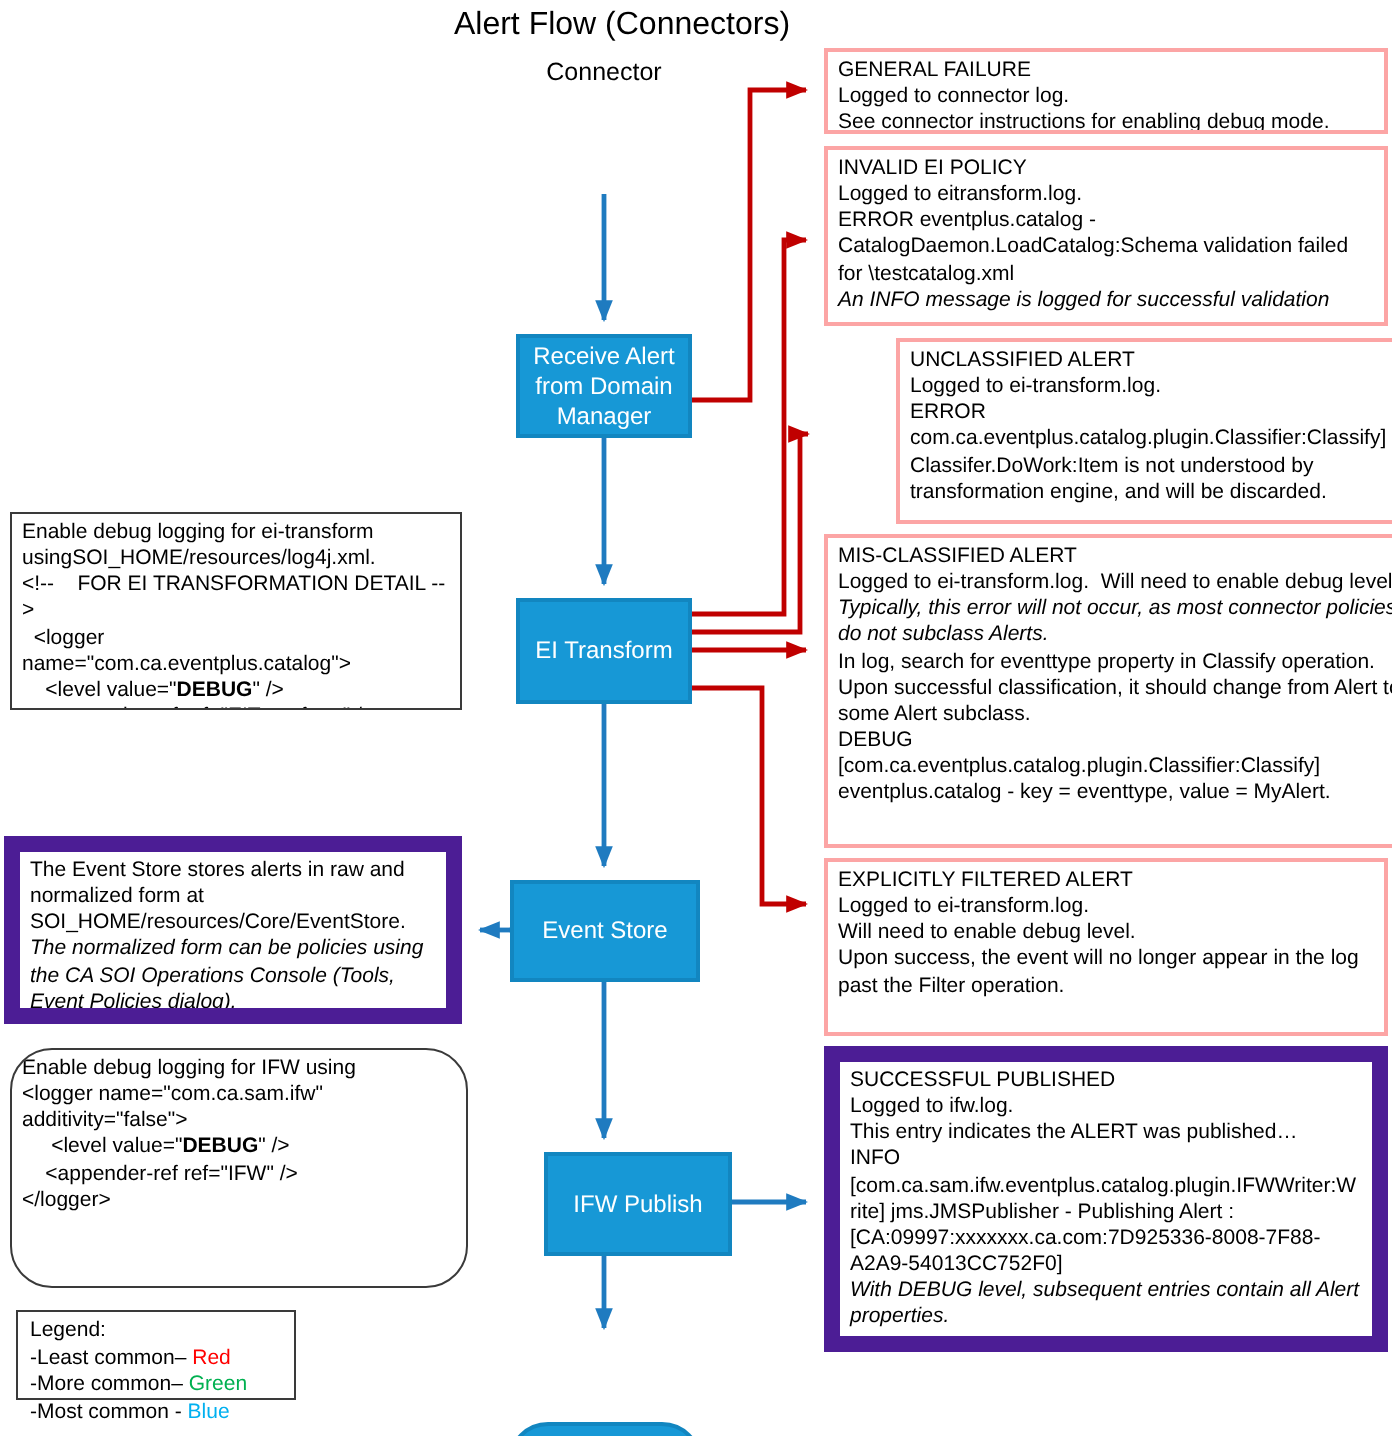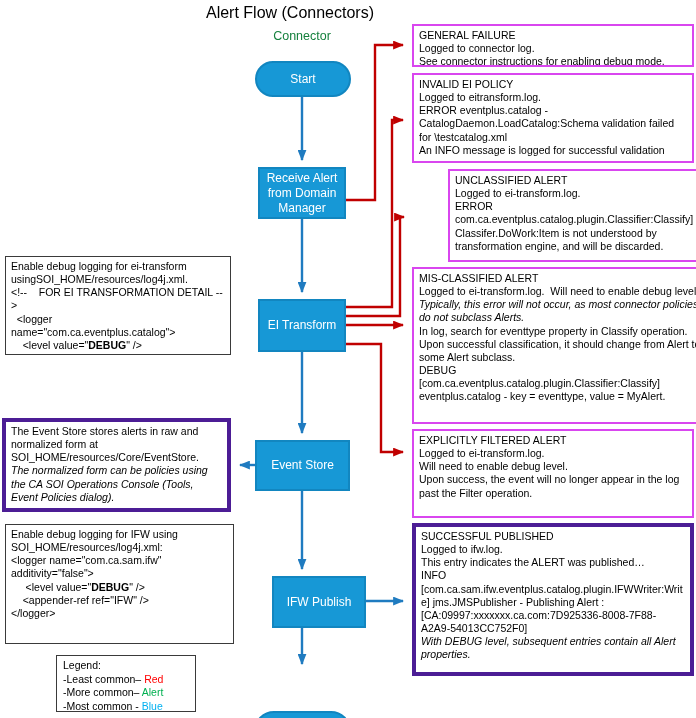--- a/index.html
+++ b/index.html
@@ -1,31 +1,31 @@
 <!DOCTYPE html>
 <html><head>
 <meta charset="utf-8">
 <style>
   html,body{margin:0;padding:0;background:#ffffff;}
   #page{position:relative;width:696px;height:718px;background:#ffffff;
         font-family:"Liberation Sans",sans-serif;overflow:hidden;}
-  .title{position:absolute;left:116px;top:4px;width:348px;text-align:center;
+  .title{position:absolute;left:137px;top:4px;width:348px;text-align:center;
          font-size:16px;color:#000;}
   .col-label{position:absolute;left:232px;top:29px;width:140px;text-align:center;
-         font-size:12.5px;color:#15803d;}
+         font-size:12.5px;color:#000000;}
   svg.wires{position:absolute;left:0;top:0;width:696px;height:718px;pointer-events:none;}
   .node{position:absolute;background:#1798D6;border:2px solid #1286C0;color:#ffffff;
         display:flex;align-items:center;justify-content:center;text-align:center;
         font-size:12px;line-height:1.25;box-sizing:border-box;padding:2px 4px;}
   .stadium{border-radius:20px;}
   .note{position:absolute;box-sizing:border-box;background:#ffffff;color:#000;
         font-size:10.5px;line-height:1.25;padding:3px 5px;overflow:hidden;}
   .note .nline{white-space:pre-wrap;overflow-wrap:anywhere;}
-  .note.red{border:2px solid #d946ef;}
-  .note.blueb{border:4px solid #4c1d95;}
+  .note.red{border:2px solid #fca5a5;}
+  .note.blueb{border:8px solid #4c1d95;}
   .note.blackb{border:1.5px solid #3A3A3A;}
   .note.code .nline{overflow-wrap:break-word;}
   .legend-box{position:absolute;box-sizing:border-box;border:1.5px solid #3A3A3A;
         background:#fff;font-size:10.5px;line-height:1.3;padding:3px 6px;color:#000;}
   .legend-box .nline{white-space:pre-wrap;}
 </style>
 </head>
 <body>
 
 <div id="page">
@@ -51,38 +51,37 @@
     <polyline points="255,465 240,465" fill="none" stroke="#1F7BC0" stroke-width="2.4" marker-end="url(#ab)"></polyline>
     <polyline points="346,601 403,601" fill="none" stroke="#1F7BC0" stroke-width="2.4" marker-end="url(#ab)"></polyline>
 
     <polyline points="346,200 375,200 375,45 403,45" fill="none" stroke="#C00000" stroke-width="2.4" marker-end="url(#ar)"></polyline>
     <polyline points="346,307 392,307 392,120 403,120" fill="none" stroke="#C00000" stroke-width="2.4" marker-end="url(#ar)"></polyline>
     <polyline points="346,316 400,316 400,217 404,217" fill="none" stroke="#C00000" stroke-width="2.4" marker-end="url(#ar)"></polyline>
     <polyline points="346,325 403,325" fill="none" stroke="#C00000" stroke-width="2.4" marker-end="url(#ar)"></polyline>
     <polyline points="346,344 381,344 381,452 403,452" fill="none" stroke="#C00000" stroke-width="2.4" marker-end="url(#ar)"></polyline>
   </svg>
 
-  <div class="node stadium" style="left:255px;top:61px;width:96px;height:36px;">Start</div>
   <div class="node" style="left:258px;top:167px;width:88px;height:52px;">Receive Alert from Domain Manager</div>
   <div class="node" style="left:258px;top:299px;width:88px;height:53px;">EI Transform</div>
   <div class="node" style="left:255px;top:440px;width:95px;height:51px;">Event Store</div>
   <div class="node" style="left:272px;top:576px;width:94px;height:52px;">IFW Publish</div>
   <div class="node stadium" style="left:254px;top:671px;width:97px;height:42px;margin-top:40px;">To Mid-Tier Connector</div>
 
   <div class="note red" style="left:412px;top:24px;width:282px;height:43px;">
       <div class="nline"><span>GENERAL FAILURE</span></div>
       <div class="nline"><span>Logged to connector log.</span></div>
       <div class="nline"><span>See connector instructions for enabling debug mode.</span></div>
     </div>
   <div class="note red" style="left:412px;top:73px;width:282px;height:90px;">
       <div class="nline"><span>INVALID EI POLICY</span></div>
       <div class="nline"><span>Logged to eitransform.log.</span></div>
       <div class="nline"><span>ERROR eventplus.catalog -</span></div>
       <div class="nline"><span>CatalogDaemon.LoadCatalog:Schema validation failed for \testcatalog.xml</span></div>
-      <div class="nline"><span style="">An INFO message is logged for successful validation</span></div>
+      <div class="nline"><span style="font-style: italic;">An INFO message is logged for successful validation</span></div>
     </div>
   <div class="note red" style="left:412px;top:169px;width:282px;height:93px;margin-left:36px;">
       <div class="nline"><span>UNCLASSIFIED ALERT</span></div>
       <div class="nline"><span>Logged to ei-transform.log.</span></div>
       <div class="nline"><span>ERROR</span></div>
       <div class="nline"><span>com.ca.eventplus.catalog.plugin.Classifier:Classify] root - Classifer.DoWork:Item is not understood by transformation engine, and will be discarded.</span></div>
     </div>
   <div class="note red" style="left:412px;top:267px;width:304px;height:157px;">
       <div class="nline"><span>MIS-CLASSIFIED ALERT</span></div>
       <div class="nline"><span>Logged to ei-transform.log.  Will need to enable debug level.</span></div>
@@ -113,30 +112,29 @@
       <div class="nline"><span>&lt;!--    FOR EI TRANSFORMATION DETAIL --&gt;</span></div>
       <div class="nline"><span>  &lt;logger</span></div>
       <div class="nline"><span>name="com.ca.eventplus.catalog"&gt;</span></div>
       <div class="nline"><span>    &lt;level value="</span><span style="font-weight: bold;">DEBUG</span><span>" /&gt;</span></div>
       <div class="nline"><span>    &lt;appender-ref ref="EITransform" /&gt;</span></div>
     </div>
   <div class="note blueb" style="left:2px;top:418px;width:229px;height:94px;">
       <div class="nline"><span>The Event Store stores alerts in raw and normalized form at SOI_HOME/resources/Core/EventStore.</span></div>
       <div class="nline"><span style="font-style: italic;">The normalized form can be policies using the CA SOI Operations Console (Tools, Event Policies dialog).</span></div>
     </div>
-  <div class="note blackb code" style="left:5px;top:524px;width:229px;height:120px;">
+  <div class="note blackb code" style="left:5px;top:524px;width:229px;height:120px;border-radius:21px;">
       <div class="nline"><span>Enable debug logging for IFW using</span></div>
-      <div class="nline"><span>SOI_HOME/resources/log4j.xml:</span></div>
       <div class="nline"><span>&lt;logger name="com.ca.sam.ifw"</span></div>
       <div class="nline"><span>additivity="false"&gt;</span></div>
       <div class="nline"><span>     &lt;level value="</span><span style="font-weight: bold;">DEBUG</span><span>" /&gt;</span></div>
       <div class="nline"><span>    &lt;appender-ref ref="IFW" /&gt;</span></div>
       <div class="nline"><span>&lt;/logger&gt;</span></div>
     </div>
 
-  <div class="legend-box" style="left:8px;top:655px;width:140px;height:57px;margin-left:48px;">
+  <div class="legend-box" style="left:8px;top:655px;width:140px;height:45px;">
       <div class="nline"><span>Legend:</span></div>
       <div class="nline"><span>-Least common– </span><span style="color: rgb(255, 0, 0);">Red</span></div>
-      <div class="nline"><span>-More common– </span><span style="color: rgb(0, 176, 80);">Alert</span></div>
+      <div class="nline"><span>-More common– </span><span style="color: rgb(0, 176, 80);">Green</span></div>
       <div class="nline"><span>-Most common - </span><span style="color: rgb(0, 176, 240);">Blue</span></div>
     </div>
 
 </div>
 
 </body></html>

